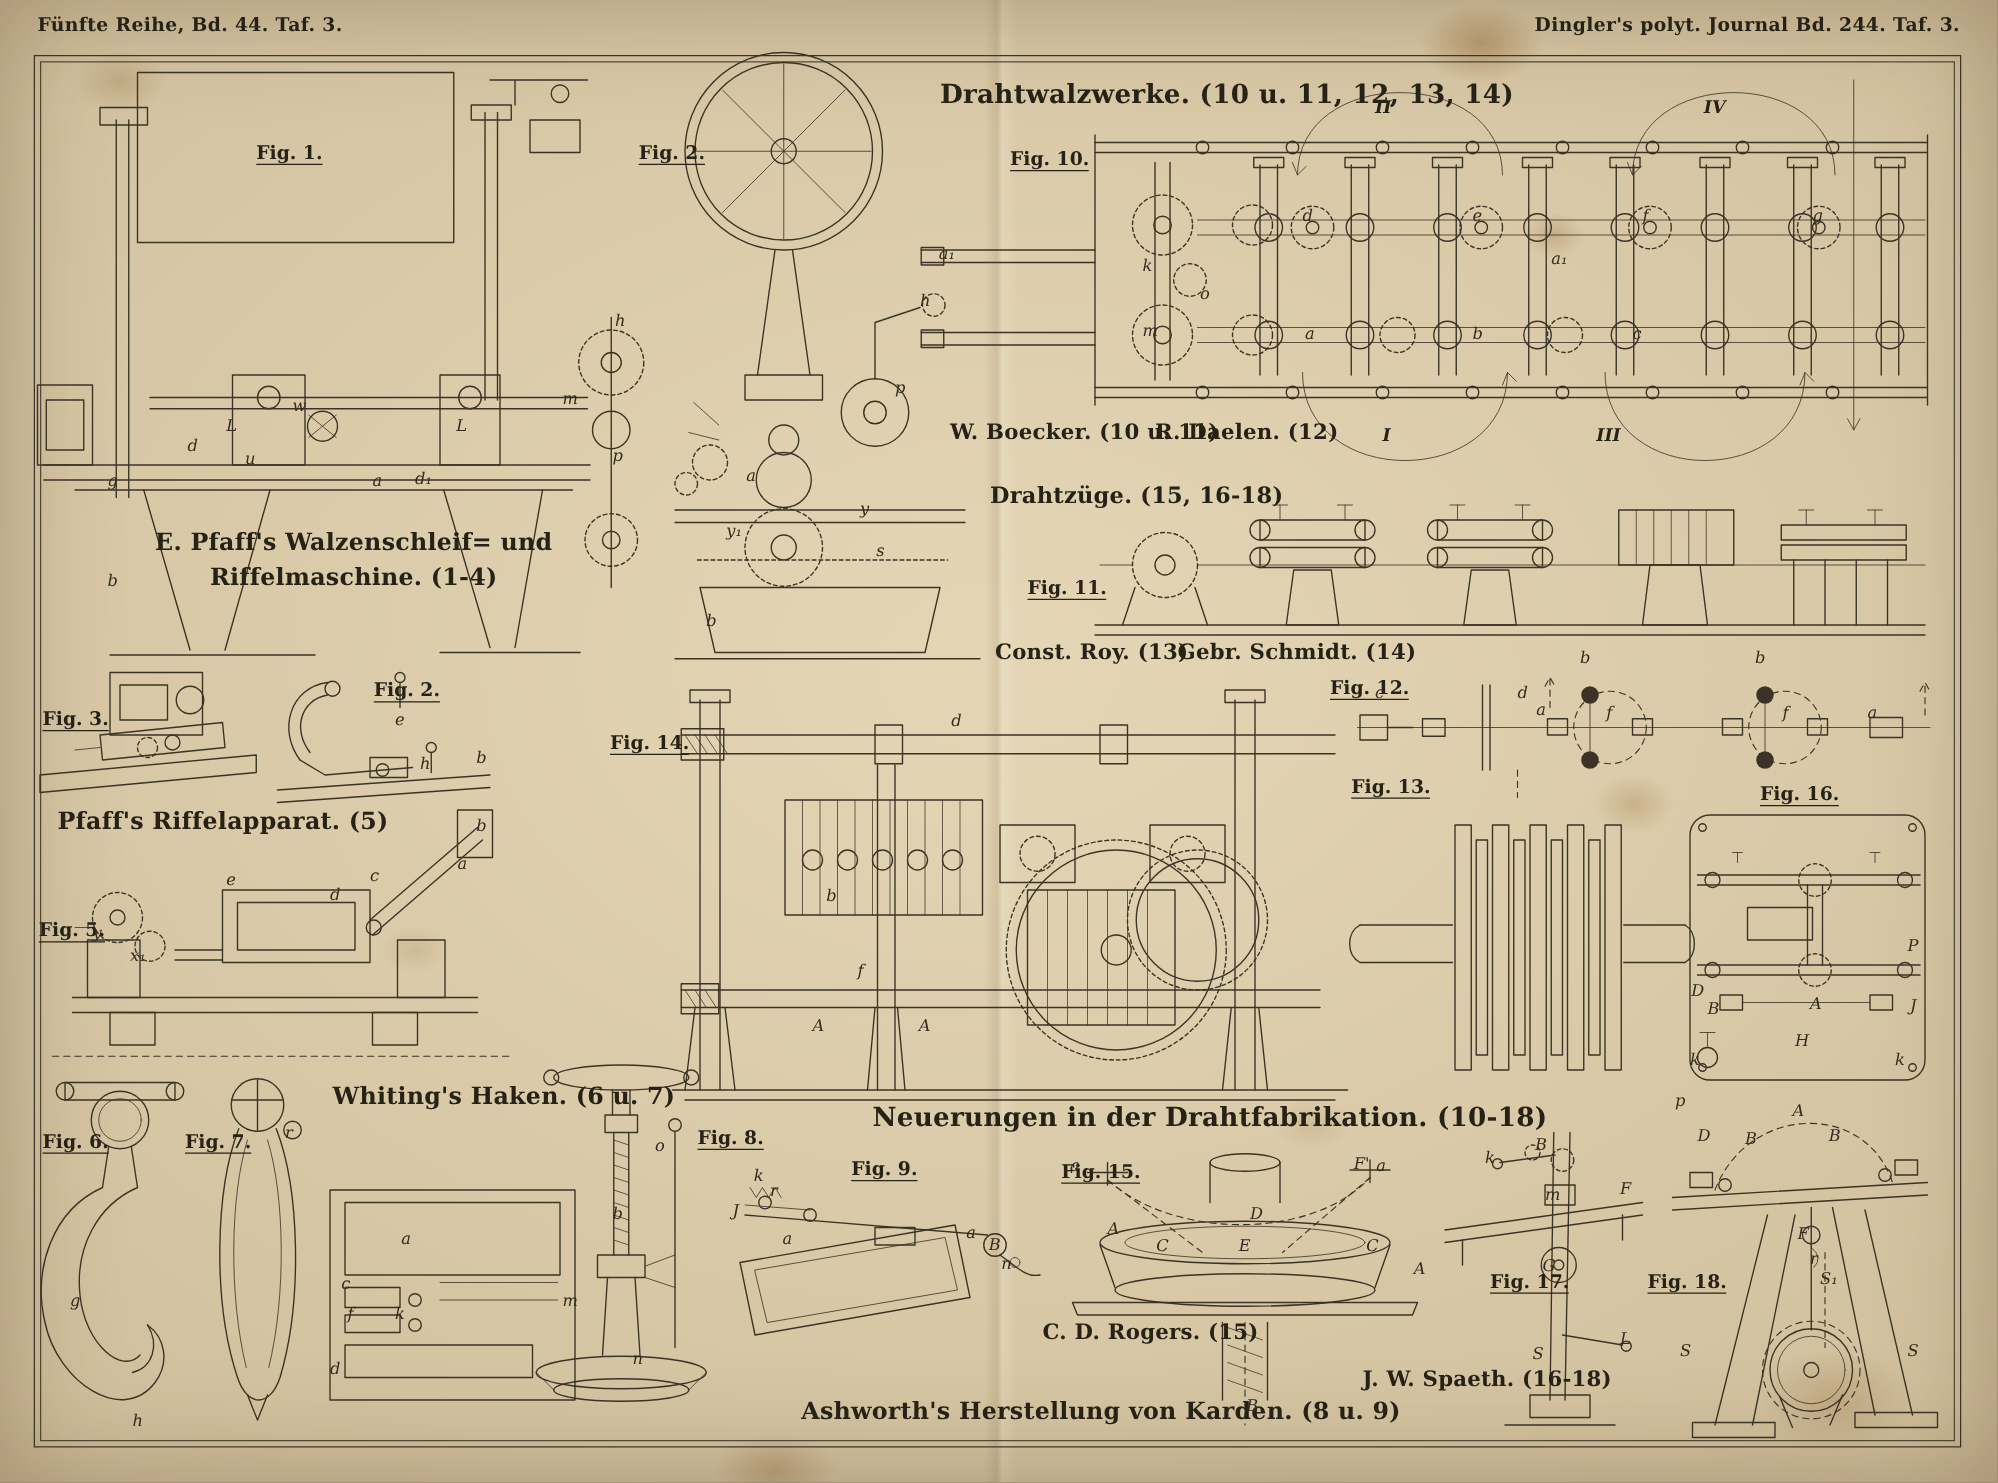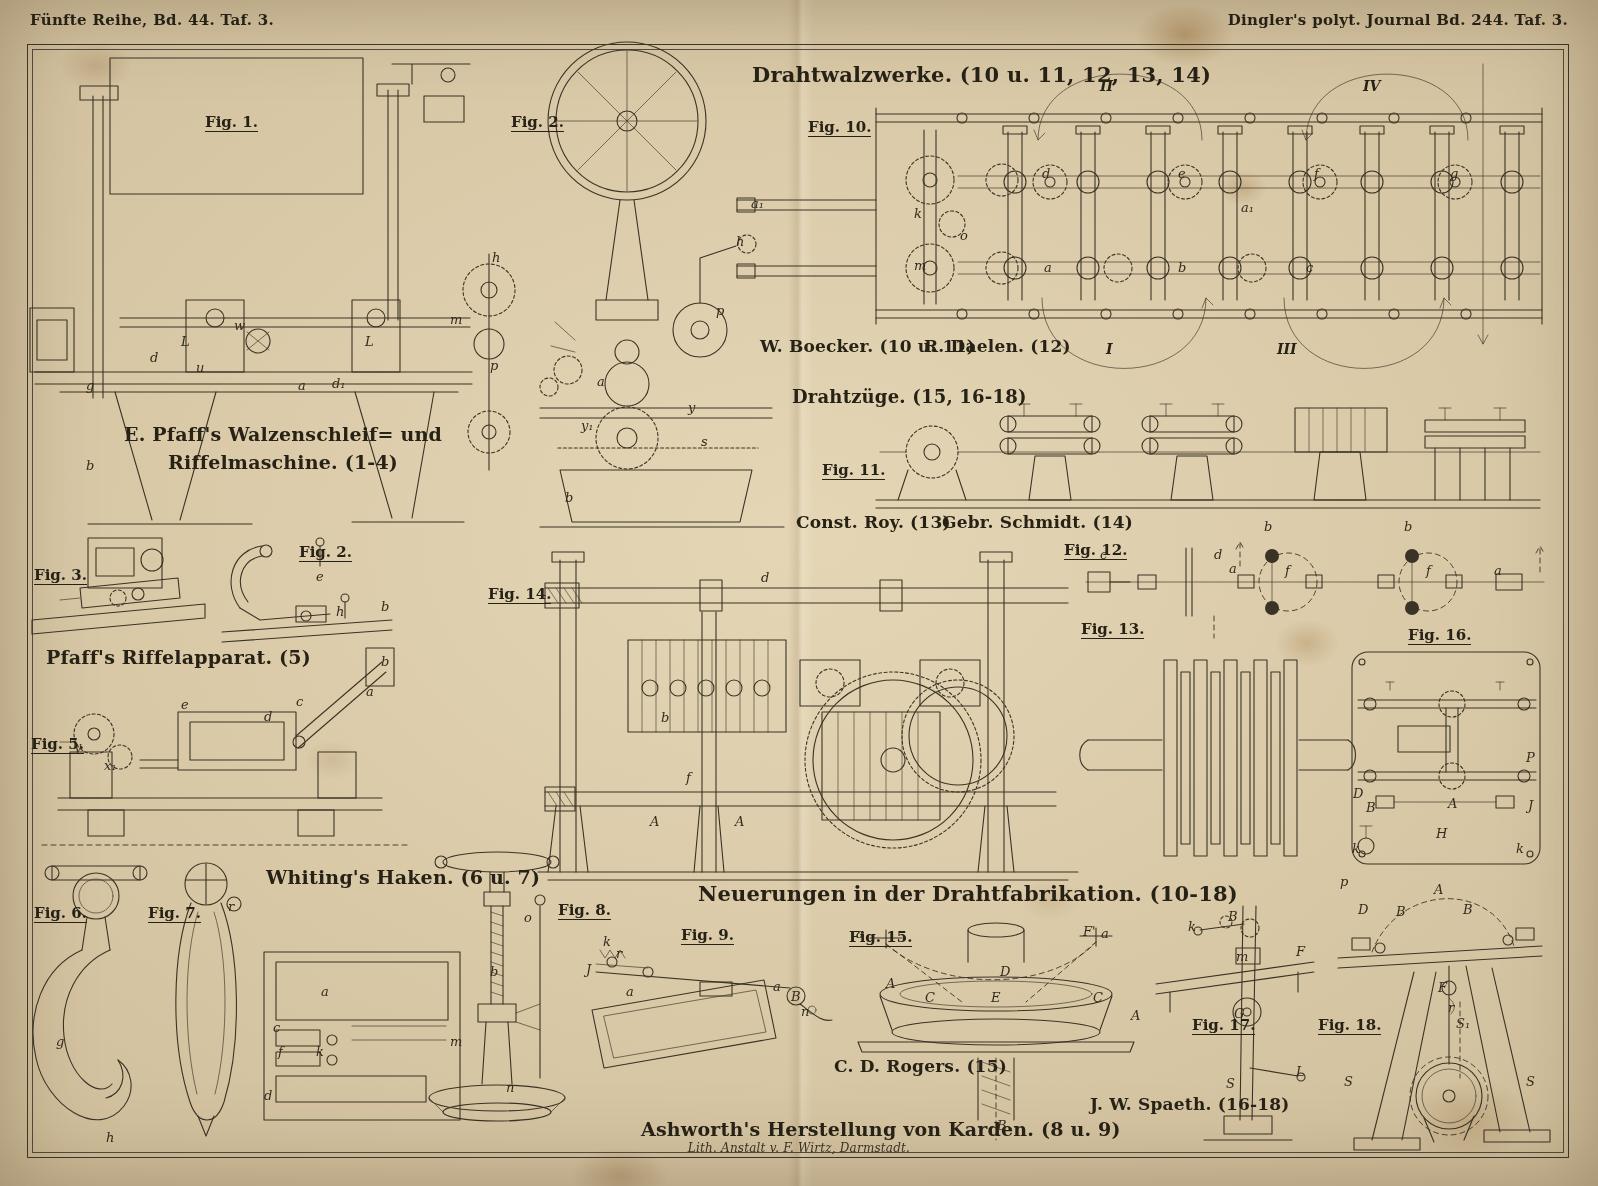--- a/index.html
+++ b/index.html
@@ -661,14 +661,13 @@
       <span class="part-label" style="left: 181px; top: 697px;">e</span>
       <span class="part-label" style="left: 264px; top: 709px;">d</span>
       <span class="part-label" style="left: 296px; top: 694px;">c</span>
       <span class="part-label" style="left: 366px; top: 684px;">a</span>
       <span class="part-label" style="left: 381px; top: 654px;">b</span>
       <span class="part-label" style="left: 316px; top: 569px;">e</span>
       <span class="part-label" style="left: 381px; top: 599px;">b</span>
       <span class="part-label" style="left: 336px; top: 604px;">h</span>
     </div>
 
-  <div class="title-text footer-line">Lith. Anstalt v. F. Wirtz, Darmstadt.</div>
 </div>
 
 </body></html>

